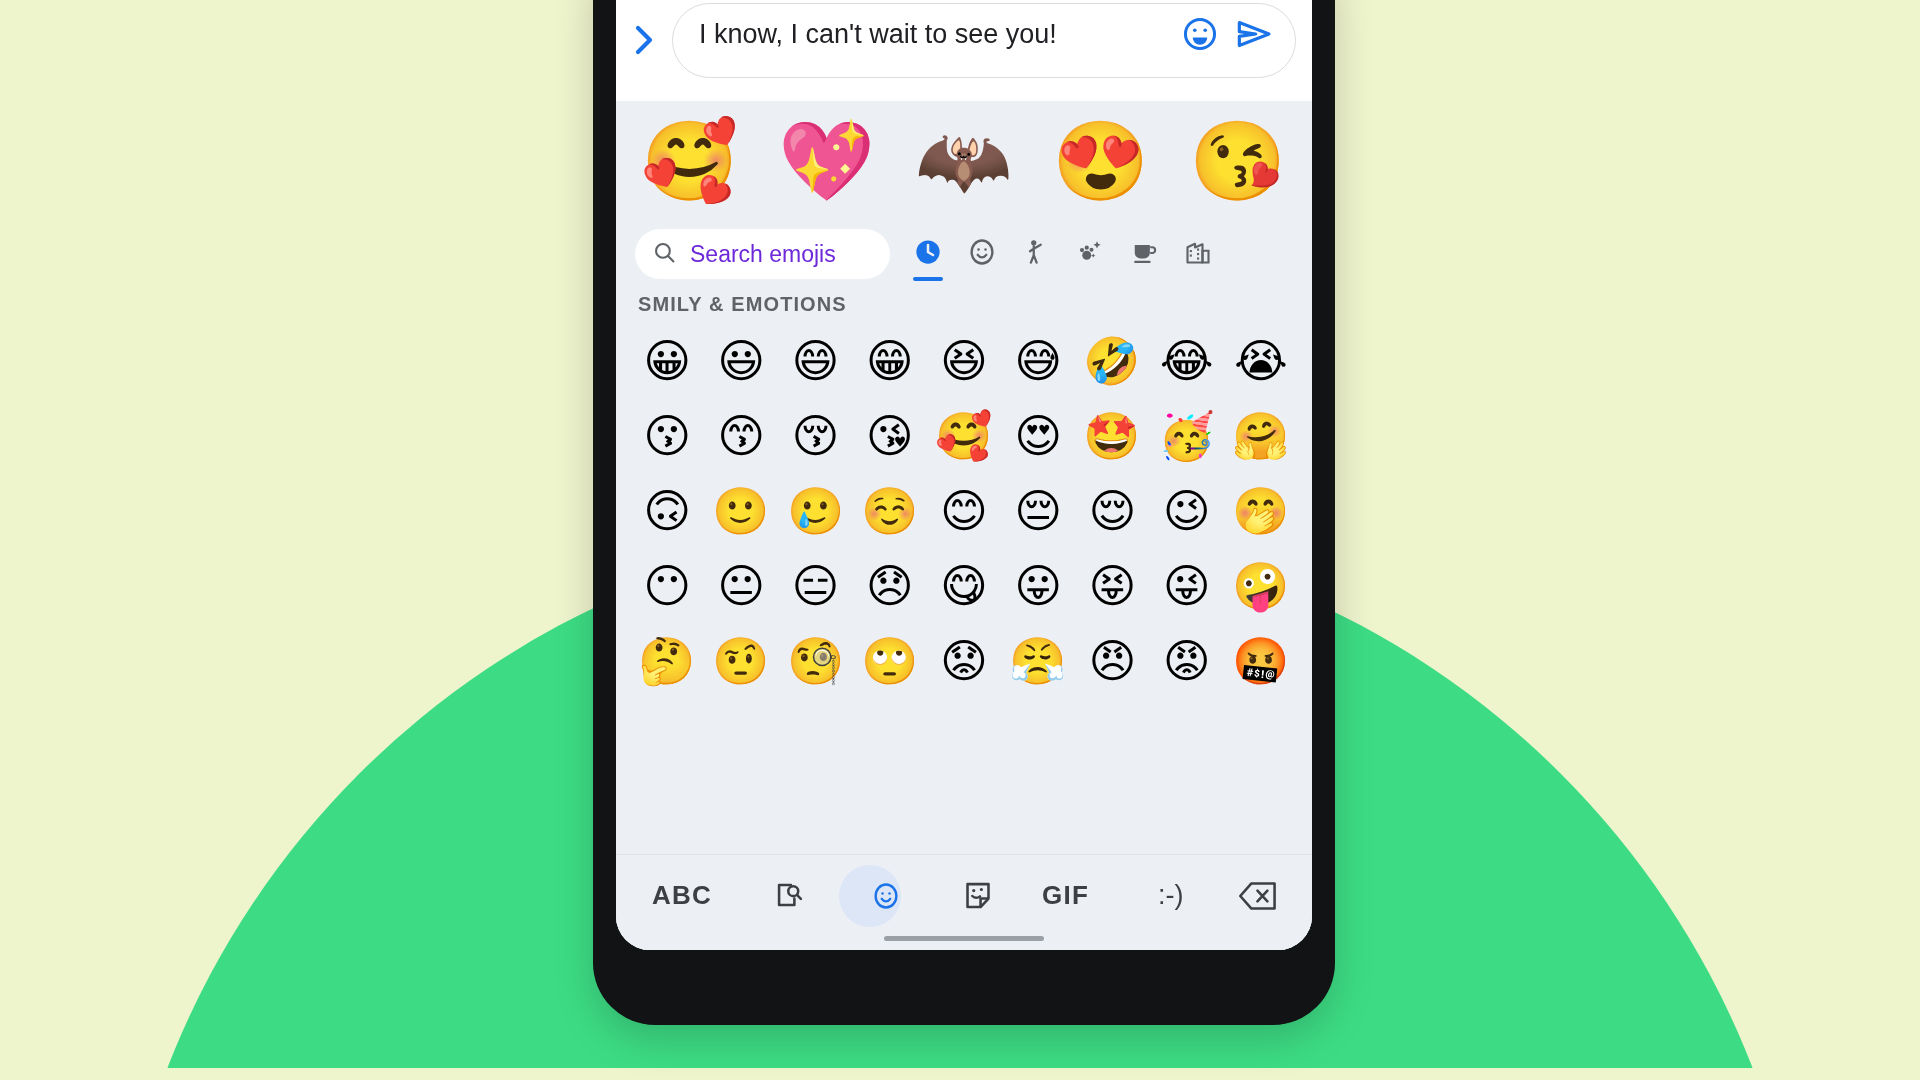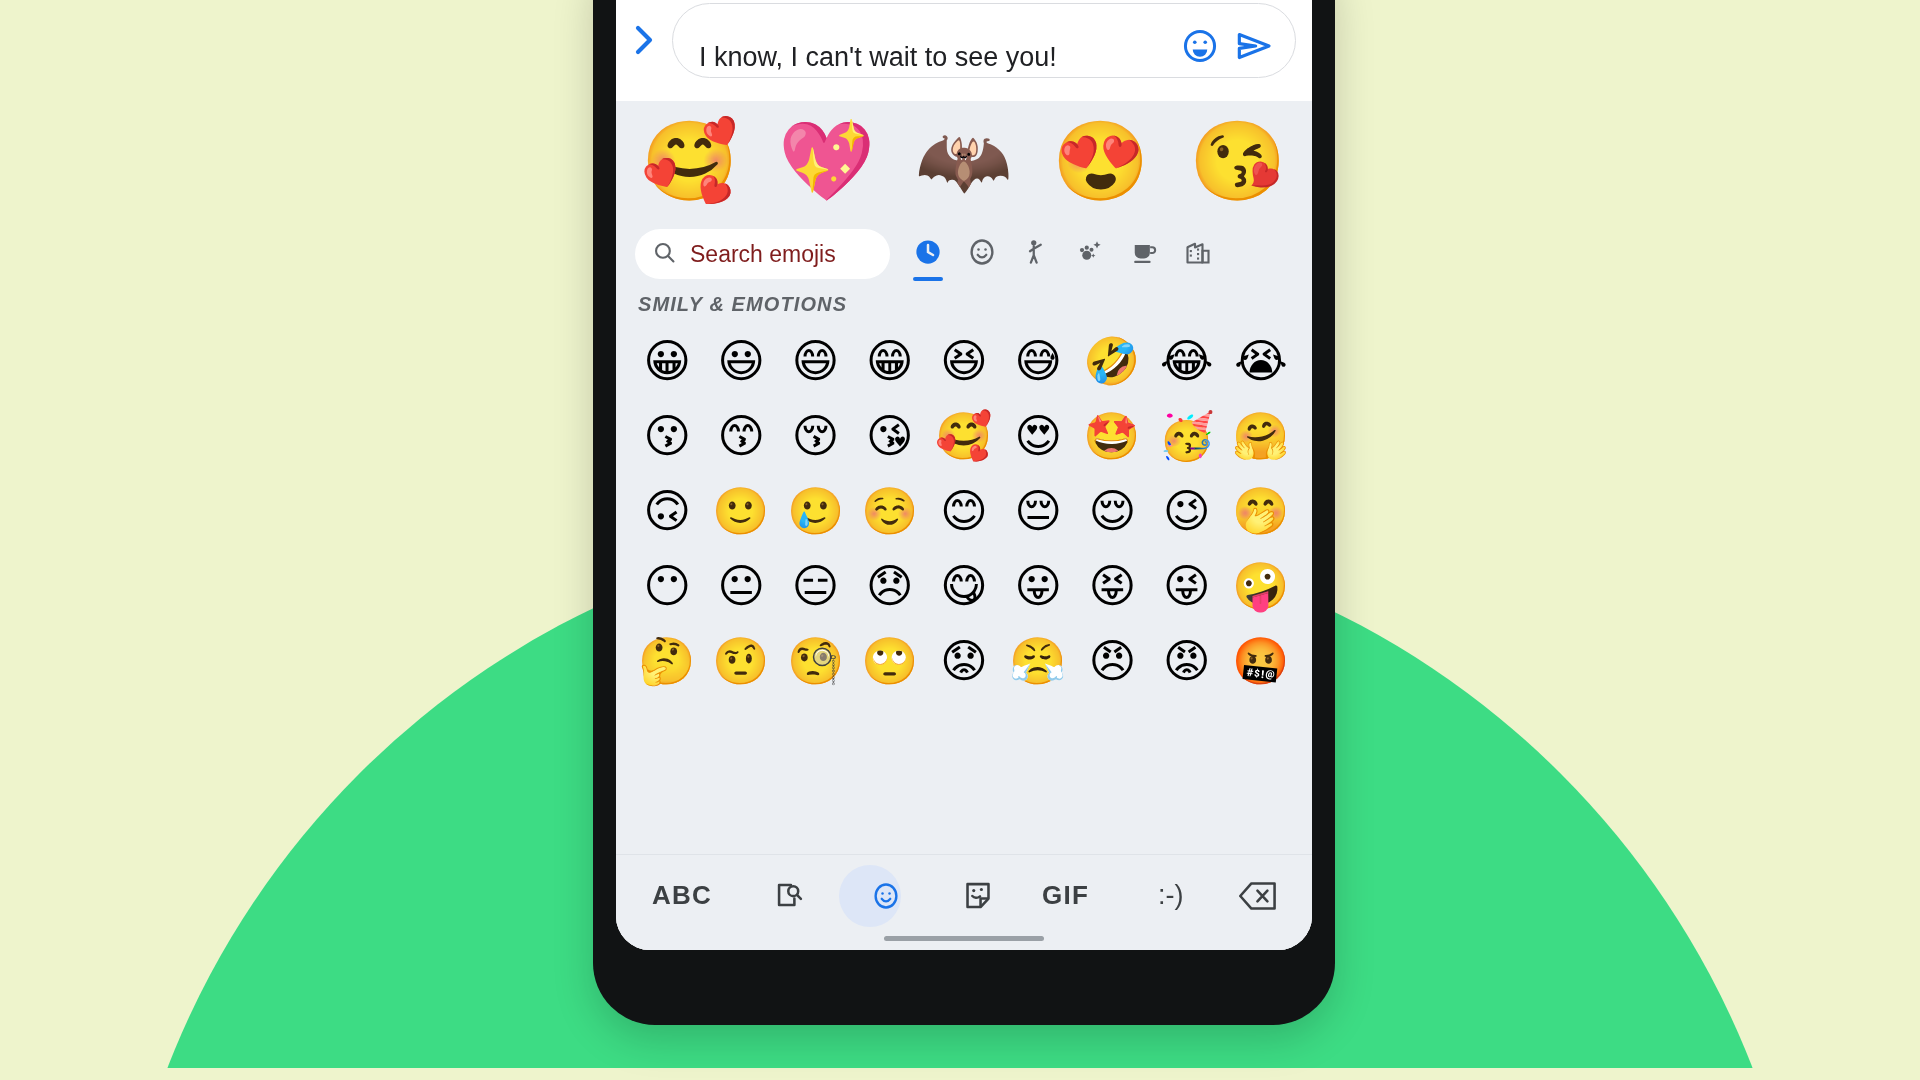--- a/index.html
+++ b/index.html
@@ -93,22 +93,22 @@
   }
 
   #compose-field {
     flex: 1;
     height: 75px;
     margin-right: 16px;
     border: 1px solid #dadce0;
     border-radius: 40px;
     background: #fff;
     display: flex;
-    align-items: flex-end;
-    padding: 0 14px 4px 26px;
+    align-items: center;
+    padding: 0 14px 12px 26px;
   }
 
   #compose-text {
     flex: 1;
     font-size: 27px;
     color: #202124;
     white-space: nowrap;
     overflow: hidden;
   }
 
@@ -171,21 +171,21 @@
     height: 50px;
     background: #ffffff;
     border-radius: 26px;
     display: flex;
     align-items: center;
     padding-left: 17px;
   }
 
   #search-placeholder {
     font-size: 23px;
-    color: #7f1d1d;
+    color: #6d28d9;
     margin-left: 13px;
     text-align: center;
   }
 
   #cat-tabs {
     flex: 1;
     display: flex;
     align-items: center;
     height: 62px;
     padding-left: 12px;
@@ -217,21 +217,20 @@
   }
 
   #section-title {
     position: absolute;
     left: 22px;
     top: 192px;
     font-size: 20px;
     font-weight: bold;
     letter-spacing: 1.1px;
     color: #5f6368;
-    font-style: italic;
   }
 
   #emoji-grid {
     position: absolute;
     left: 0;
     top: 222px;
     width: 696px;
     height: 407px;
     padding: 0 14px;
   }

